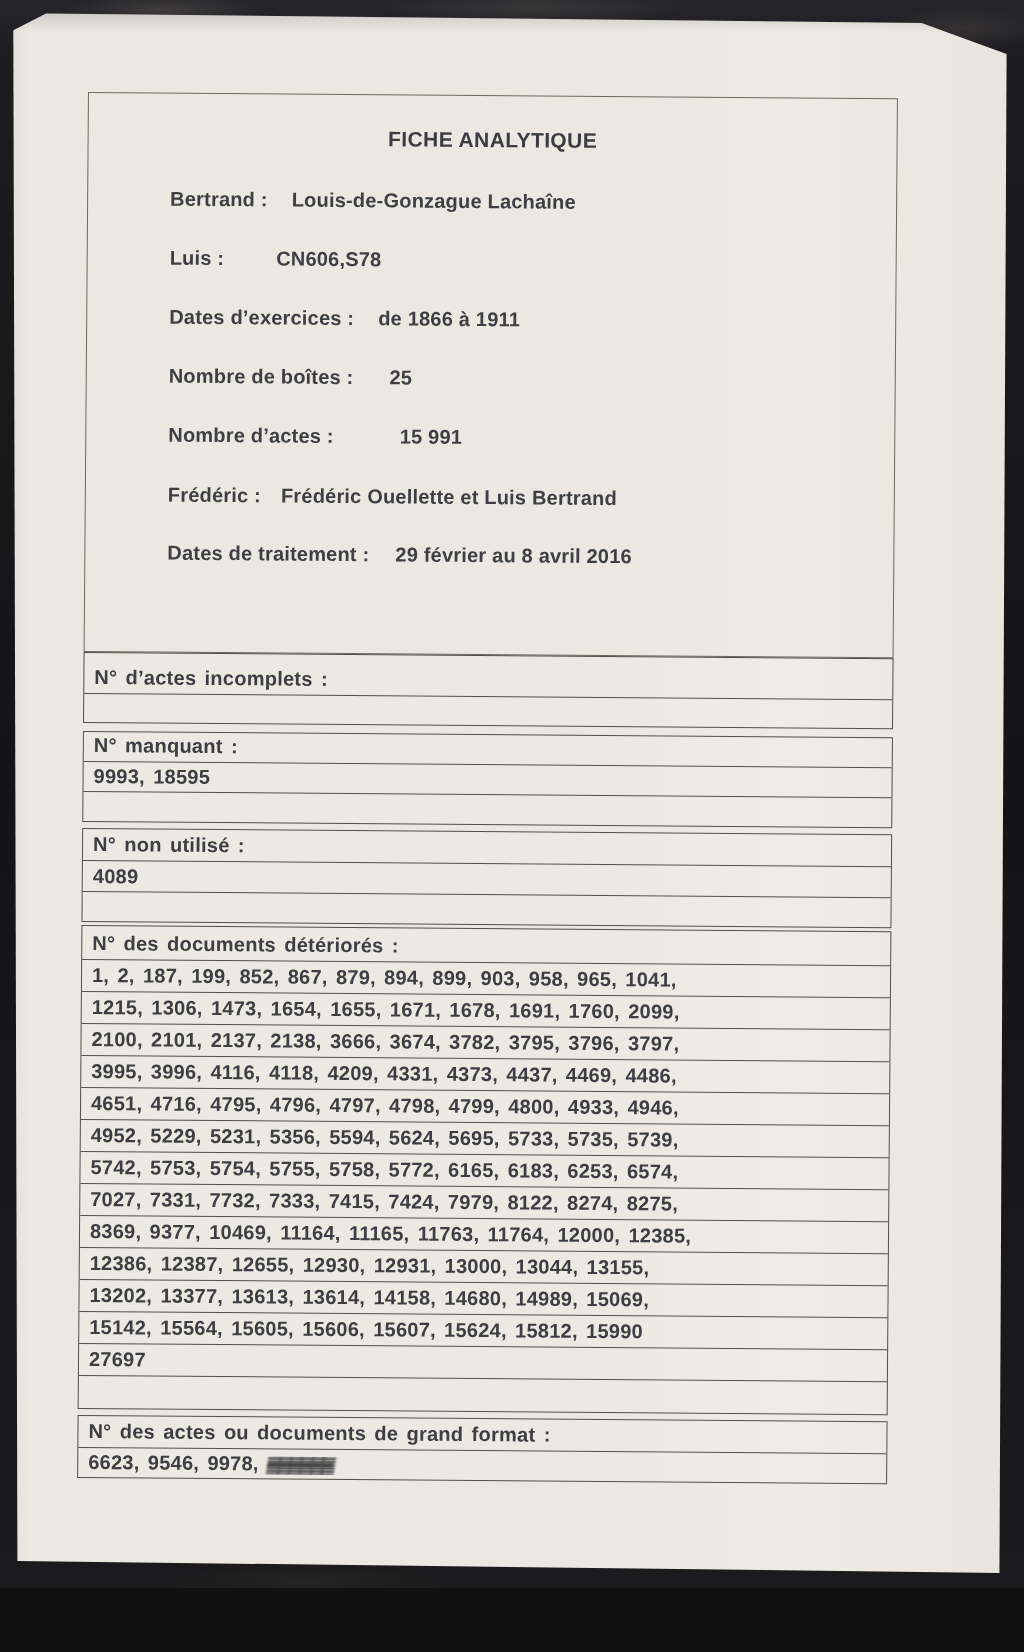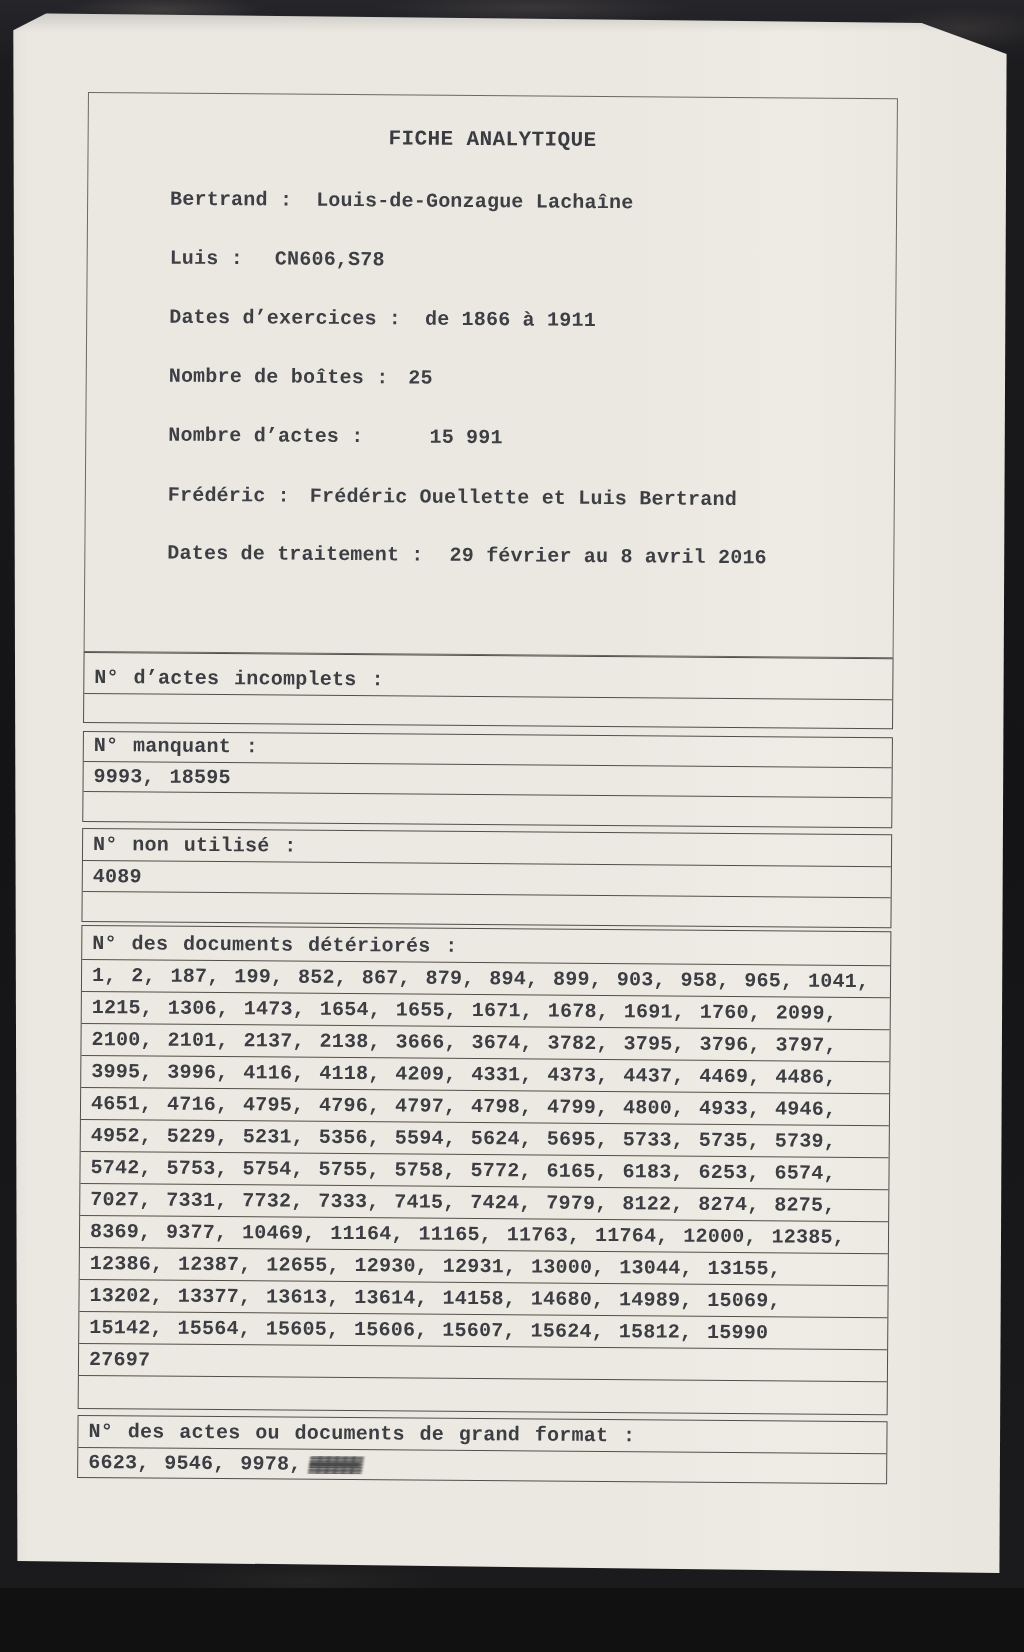--- a/index.html
+++ b/index.html
@@ -1,18 +1,18 @@
 <!DOCTYPE html>
 <html><head>
 <meta charset="utf-8">
 <style>
   html,body{margin:0;padding:0;background:#111;}
   .scan{
     position:relative;width:1024px;height:1588px;overflow:hidden;
-    font-family:Liberation Mono, monospace;
+    font-family:Liberation Sans, sans-serif;
   }
   
   .backdrop{
     position:absolute;inset:0;
     background:
       radial-gradient(140px 20px at 16% 0.6%, rgba(96,92,84,.45), transparent 70%),
       radial-gradient(220px 22px at 52% 0.5%, rgba(104,100,92,.30), transparent 70%),
       radial-gradient(120px 30px at 94% 1.8%, rgba(80,76,70,.40), transparent 70%),
       radial-gradient(200px 30px at 30% 99.6%, rgba(70,68,62,.25), transparent 70%),
       linear-gradient(180deg,#26252a 0,#1c1b1e 4%,#141416 50%,#1b1a1c 100%);
@@ -78,27 +78,27 @@
 
   <div class="content">
 
     <div class="fiche-box">
       <div class="doc-title">FICHE ANALYTIQUE</div>
 
       <div class="field" style="top:94px">
         <span>Bertrand :</span><span class="val" style="margin-left:24px">Louis-de-Gonzague Lachaîne</span>
       </div>
       <div class="field" style="top:153px">
-        <span>Luis :</span><span class="val" style="margin-left:32px">CN606,S78</span>
+        <span>Luis :</span><span class="val" style="margin-left:52px">CN606,S78</span>
       </div>
       <div class="field" style="top:212px">
         <span>Dates d’exercices :</span><span class="val" style="margin-left:24px">de  1866 à 1911</span>
       </div>
       <div class="field" style="top:271px">
-        <span>Nombre de boîtes :</span><span class="val" style="margin-left:20px">25</span>
+        <span>Nombre de boîtes :</span><span class="val" style="margin-left:36px">25</span>
       </div>
       <div class="field" style="top:330px">
         <span>Nombre d’actes :</span><span class="val" style="margin-left:66px">15 991</span>
       </div>
       <div class="field" style="top:390px">
         <span>Frédéric :</span><span class="val" style="margin-left:20px">Frédéric Ouellette et Luis Bertrand</span>
       </div>
       <div class="field" style="top:448px">
         <span>Dates de traitement :</span><span class="val" style="margin-left:26px">29 février au 8 avril 2016</span>
       </div>

